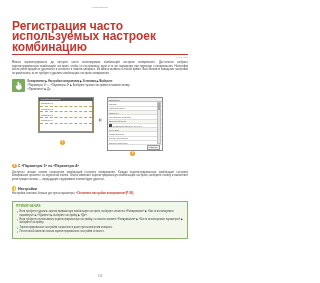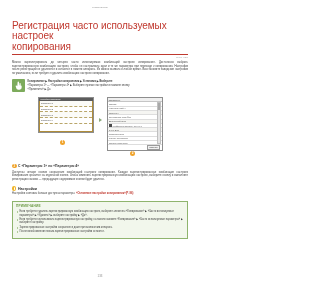--- a/index.html
+++ b/index.html
@@ -31,23 +31,23 @@
     color: #8a8a8a;
     padding-top: 6px;
     height: 7px;
   }
 
   
   .title-block {
     margin-top: 8px;
   }
   .doc-title {
-    font-size: 10px;
+    font-size: 12px;
     line-height: 10.4px;
-    font-weight: normal;
+    font-weight: bold;
     color: #c0392f;
     letter-spacing: -.05px;
   }
   .title-rule {
     height: 0.8px;
     background: #c0392f;
     margin-top: 1.6px;
   }
   .doc-code {
     text-align: right;
@@ -310,21 +310,21 @@
 </style>
 </head>
 <body>
 
 <div class="page">
 
   <div class="running-header">Копирование</div>
 
   <div class="title-block">
     <div class="doc-title">Регистрация часто используемых настроек</div>
-    <div class="doc-title">копирования</div>
+    <div class="doc-title">комбинацию</div>
     <div class="title-rule"></div>
     <div class="doc-code">0KFU-05R</div>
   </div>
 
   <div class="body-text">Можно зарегистрировать до четырех часто используемых комбинаций настроек копирования. Достаточно выбрать зарегистрированную комбинацию настроек, чтобы не настраивать одни и те же параметры при переходе к копированию. Настройки после регистрации не удаляются и остаются в памяти аппарата. Их можно вызвать в любое время. Восстановите заводские настройки по умолчанию, если требуется удалить комбинацию настроек копирования.</div>
 
   <div class="nav-row">
     <div class="hand-icon">
       <svg width="8.6" height="9" viewBox="0 0 24 26" aria-hidden="true">
         <path d="M10 3.5c0-1.1.9-2 2-2s2 .9 2 2v9h1.2V7.6c0-1 .8-1.8 1.8-1.8s1.8.8 1.8 1.8v5.2h1.1c1 0 1.8.8 1.8 1.8v4.2c0 3.6-2.9 6.5-6.5 6.5h-3c-3 0-5.5-2.1-6.1-5L4.4 15c-.3-1 .3-2 1.3-2.3.8-.2 1.6.1 2 .8l1.3 2z" fill="#ffffff"></path>

